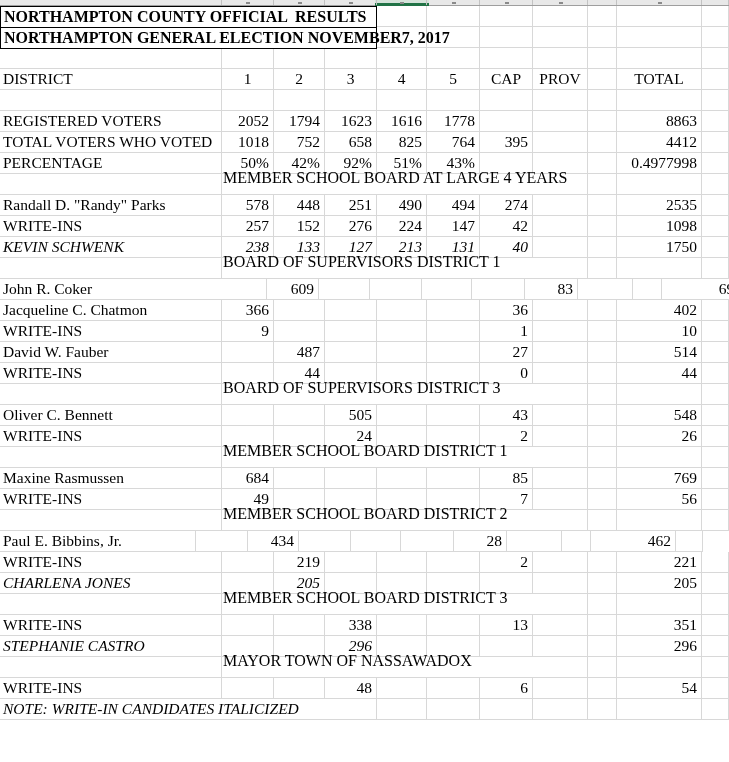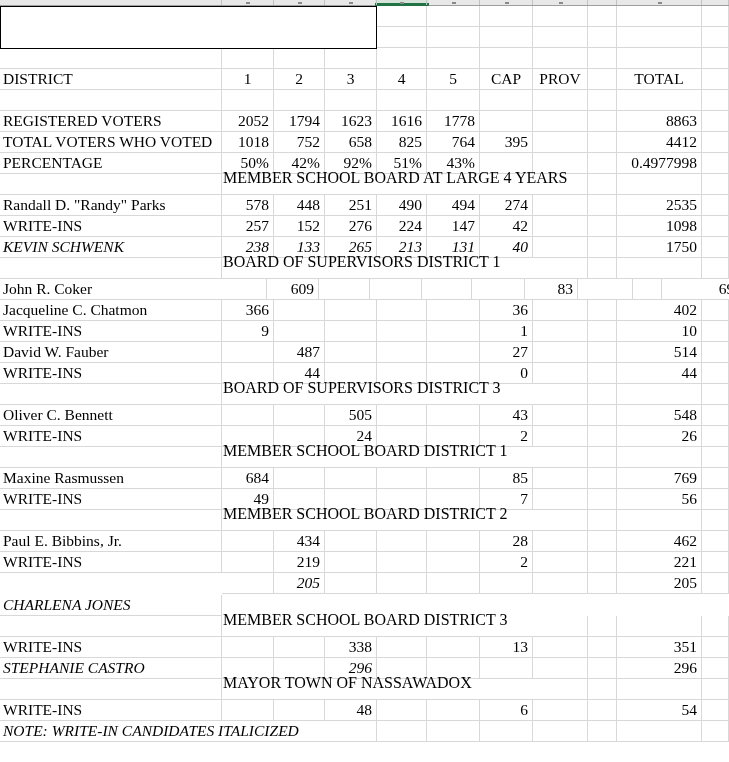--- a/index.html
+++ b/index.html
@@ -203,21 +203,21 @@
         <div class="cell cap" style="width: 53px;">42</div>
         <div class="cell prov" style="width: 55px;"></div>
         <div class="cell sp" style="width: 29px;"></div>
         <div class="cell total" style="width: 85px; text-align: right;">1098</div>
         <div class="cell edge" style="width: 27px;"></div>
       </div>
       <div class="row data italic">
         <div class="cell label" style="width: 222px;">KEVIN SCHWENK</div>
         <div class="cell c1" style="width: 52px;">238</div>
         <div class="cell c2" style="width: 51px;">133</div>
-        <div class="cell c3" style="width: 52px;">265</div>
+        <div class="cell c3" style="width: 52px;">127</div>
         <div class="cell c4" style="width: 50px;">213</div>
         <div class="cell c5" style="width: 53px;">131</div>
         <div class="cell cap" style="width: 53px;">40</div>
         <div class="cell prov" style="width: 55px;"></div>
         <div class="cell sp" style="width: 29px;"></div>
         <div class="cell total" style="width: 85px;">1750</div>
         <div class="cell edge" style="width: 27px;"></div>
       </div>
       <div class="row section">
         <div class="cell label" style="width: 222px;"></div>
@@ -358,21 +358,21 @@
         <div class="cell edge" style="width: 27px;"></div>
       </div>
       <div class="row section">
         <div class="cell label" style="width: 222px;"></div>
         <div class="cell section merge" style="width: 366px;">MEMBER SCHOOL BOARD DISTRICT 2</div>
         <div class="cell sp" style="width: 29px;"></div>
         <div class="cell total" style="width: 85px;"></div>
         <div class="cell edge" style="width: 27px;"></div>
       </div>
       <div class="row data">
-        <div class="cell label" style="width: 222px;">Paul E. Bibbins, Jr.</div>
+        <div class="cell label" style="width: 196px;">Paul E. Bibbins, Jr.</div>
         <div class="cell c1" style="width: 52px;"></div>
         <div class="cell c2" style="width: 51px;">434</div>
         <div class="cell c3" style="width: 52px;"></div>
         <div class="cell c4" style="width: 50px;"></div>
         <div class="cell c5" style="width: 53px;"></div>
         <div class="cell cap" style="width: 53px;">28</div>
         <div class="cell prov" style="width: 55px;"></div>
         <div class="cell sp" style="width: 29px;"></div>
         <div class="cell total" style="width: 85px;">462</div>
         <div class="cell edge" style="width: 27px;"></div>
@@ -384,21 +384,21 @@
         <div class="cell c3" style="width: 52px;"></div>
         <div class="cell c4" style="width: 50px;"></div>
         <div class="cell c5" style="width: 53px;"></div>
         <div class="cell cap" style="width: 53px;">2</div>
         <div class="cell prov" style="width: 55px;"></div>
         <div class="cell sp" style="width: 29px;"></div>
         <div class="cell total" style="width: 85px;">221</div>
         <div class="cell edge" style="width: 27px;"></div>
       </div>
       <div class="row data italic">
-        <div class="cell label" style="width: 222px; margin-top: 22px;">CHARLENA JONES</div>
+        <div class="cell label" style="width: 222px;">CHARLENA JONES</div>
         <div class="cell c1" style="width: 52px;"></div>
         <div class="cell c2" style="width: 51px;">205</div>
         <div class="cell c3" style="width: 52px;"></div>
         <div class="cell c4" style="width: 50px;"></div>
         <div class="cell c5" style="width: 53px;"></div>
         <div class="cell cap" style="width: 53px;"></div>
         <div class="cell prov" style="width: 55px;"></div>
         <div class="cell sp" style="width: 29px;"></div>
         <div class="cell total" style="width: 85px;">205</div>
         <div class="cell edge" style="width: 27px;"></div>
@@ -462,14 +462,16 @@
         <div class="cell c5" style="width: 53px;"></div>
         <div class="cell cap" style="width: 53px;"></div>
         <div class="cell prov" style="width: 55px;"></div>
         <div class="cell sp" style="width: 29px;"></div>
         <div class="cell total" style="width: 85px;"></div>
         <div class="cell edge" style="width: 27px;"></div>
       </div>
     </div>
 
   <div class="title-box">
+    <div class="title-line first">NORTHAMPTON COUNTY OFFICIAL  RESULTS</div>
+    <div class="title-line">NORTHAMPTON GENERAL ELECTION NOVEMBER7, 2017</div>
   </div>
 </div>
 
 </body></html>

